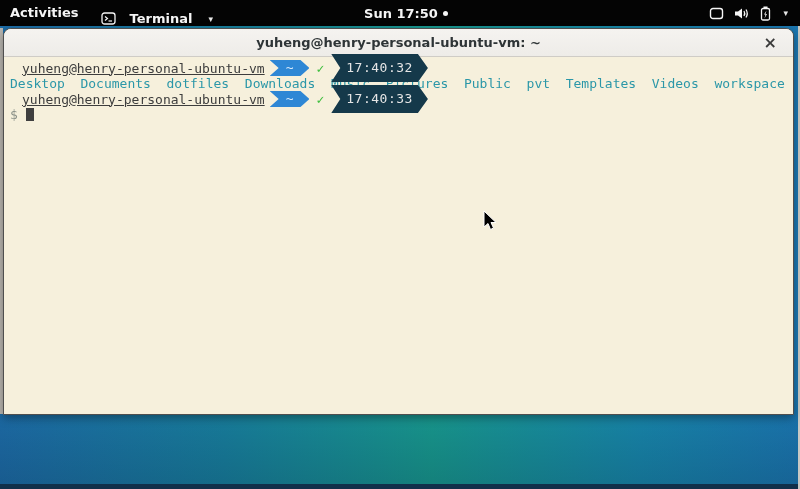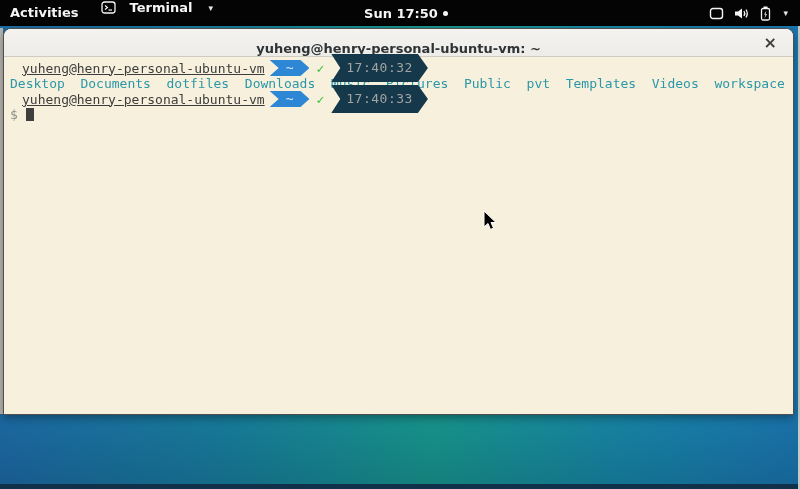--- a/index.html
+++ b/index.html
@@ -21,21 +21,21 @@
   }
   .screen-edge-right{
     position:absolute;top:26px;bottom:0;right:0;width:2px;background:#c9c9c4;
   }
   .screen-edge-left{
     position:absolute;top:28px;left:0;width:3px;height:386px;background:#b9b6b0;
   }
   
   .top-bar{
     position:absolute;top:0;left:0;width:800px;height:26px;
-    background:#040404;color:#f5f5f5;display:flex;align-items:flex-start;
+    background:#040404;color:#f5f5f5;display:flex;align-items:flex-end;
     font-size:13px;
   }
   .activities{padding:0 10px;font-weight:600;line-height:26px;cursor:default;}
   .app-menu{display:flex;align-items:center;gap:14px;padding:0 8px;margin-left:4px;font-weight:600;}
   .app-menu .term-glyph{display:inline-flex;}
   .chev{font-size:9px;margin-left:2px;color:#e8e8e8;}
   .clock-wrap{
     position:absolute;left:0;right:0;top:0;height:26px;
     display:flex;align-items:center;justify-content:center;gap:5px;pointer-events:none;
   }
@@ -45,21 +45,21 @@
   
   .window{
     position:absolute;left:3px;top:28px;width:789px;height:385px;
     border:1px solid #4f4f4f;border-radius:8px 8px 0 0;
     box-shadow:0 3px 10px rgba(0,0,0,.35);
     display:flex;flex-direction:column;overflow:hidden;background:#f6f0dc;
   }
   .titlebar{
     height:27px;flex:0 0 27px;background:linear-gradient(#f5f3f0,#eeece8);
     border-bottom:1px solid #cfccc6;position:relative;
-    display:flex;align-items:flex-end;justify-content:center;
+    display:flex;align-items:center;justify-content:center;
   }
   .title-text{font-size:13px;font-weight:600;color:#2e3436;}
   .close-btn{
     position:absolute;right:16px;top:0;height:27px;display:flex;align-items:center;
     font-size:16px;font-weight:700;color:#3b3b3b;cursor:default;
     font-family:"DejaVu Sans",sans-serif;
   }
   .term-screen{
     flex:1;background:#f6f0dc;color:#3c3c3c;
     font-family:"DejaVu Sans Mono","Liberation Mono",monospace;
@@ -71,21 +71,21 @@
   .user-host{color:#3d3d3d;margin-right:5px;text-decoration:underline;}
   .ribbon{
     display:inline-block;height:16px;line-height:16px;text-align:center;
   }
   .ribbon-blue{
     background:#2e87d5;color:#d5e9fb;padding:0 16px;
     clip-path:polygon(0 0, calc(100% - 9px) 0, 100% 50%, calc(100% - 9px) 100%, 0 100%, 9px 50%);
   }
   .check{color:#3cbe3c;font-weight:700;margin:0 7px;}
   .ribbon-dark{
-    background:#15394a;color:#a3a3a3;padding:6px 15px;letter-spacing:.5px;
+    background:#15394a;color:#e5e5e5;padding:6px 15px;letter-spacing:.5px;
     clip-path:polygon(0 0, calc(100% - 10px) 0, 100% 50%, calc(100% - 10px) 100%, 0 100%, 9px 50%);
   }
   .dollar{color:#8b9188;}
   .cmd{color:#7f9e00;}
   .dirs{color:#2b97a8;}
   .block-cursor{
     display:inline-block;width:8px;height:13px;background:#3f3f3f;
     vertical-align:-2px;
   }
   

